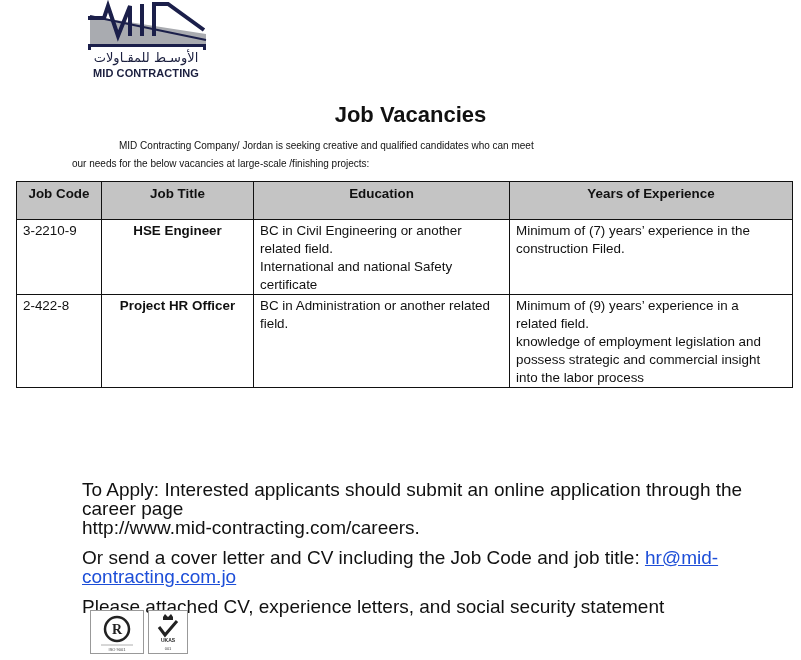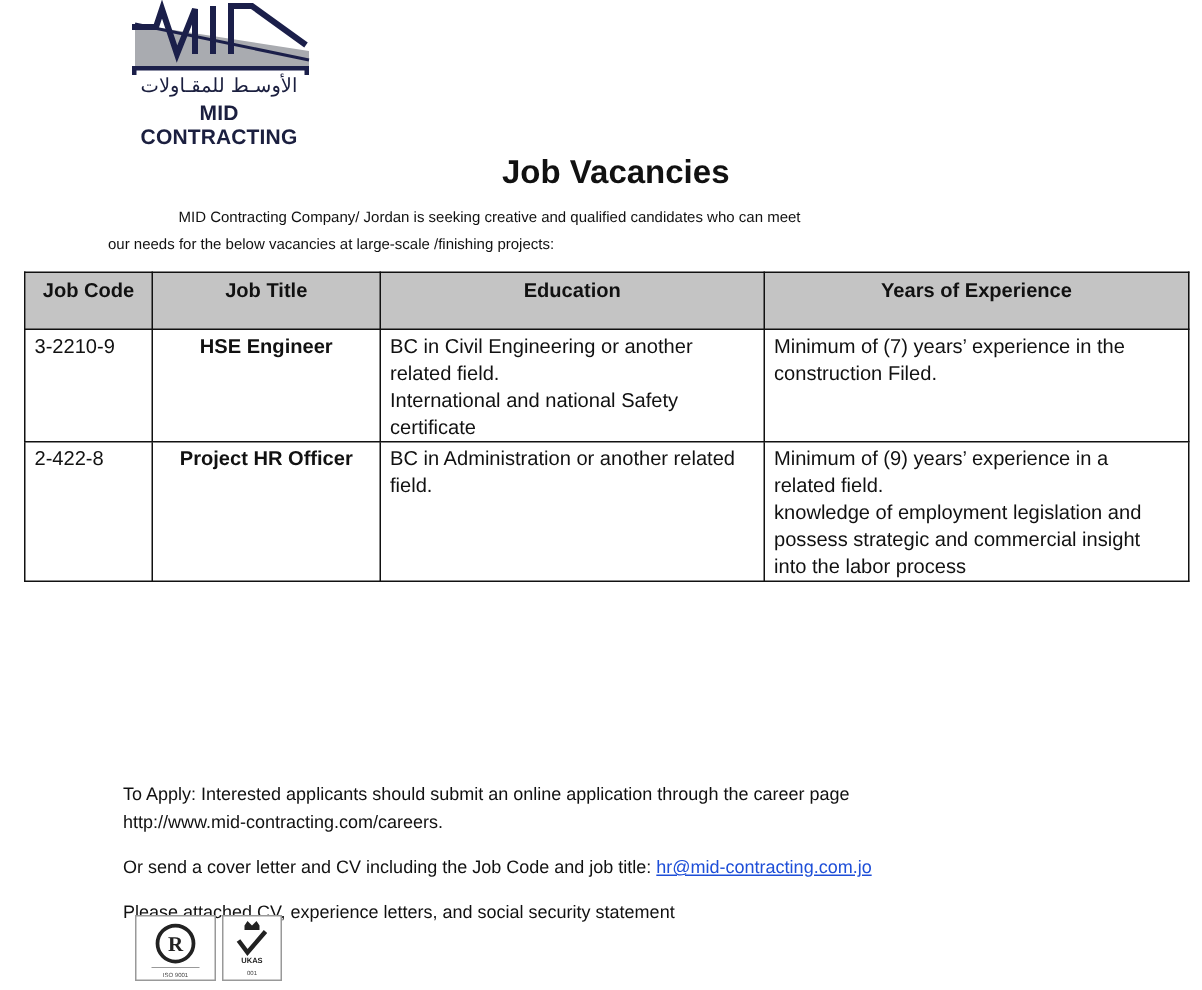--- a/index.html
+++ b/index.html
@@ -4,39 +4,39 @@
   <style>
     html, body { margin: 0; padding: 0; background: #ffffff; }
     body {
       width: 801px; height: 660px; position: relative; overflow: hidden;
       font-family: "Liberation Sans", "DejaVu Sans", sans-serif;
       color: #111111;
     }
     .logo { position: absolute; left: 84px; top: 0; width: 124px; height: 84px; }
     .logo svg { display: block; }
     .logo-ar { position: absolute; left: 0; top: 50px; width: 124px; text-align: center; font-size: 13px; color: #1b1f3f; font-family: "DejaVu Sans", sans-serif; direction: rtl; }
-    .logo-en { position: absolute; left: 0; top: 67px; width: 124px; text-align: center; font-size: 14px; font-weight: bold; color: #1b1f3f; letter-spacing: 0.1px; }
+    .logo-en { position: absolute; left: 0; top: 67px; width: 124px; text-align: center; font-size: 11px; font-weight: bold; color: #1b1f3f; letter-spacing: 0.1px; }
 
     .title { position: absolute; left: 10px; top: 102px; width: 801px; text-align: center; font-size: 22px; font-weight: bold; }
     .intro { position: absolute; left: 72px; top: 137px; width: 640px; font-size: 10px; line-height: 18px; }
     .intro .l1 { padding-left: 47px; display: block; }
 
     table.jobs {
       position: absolute; left: 16px; top: 181px; width: 776px;
       border-collapse: collapse; font-size: 13.4px; line-height: 18px;
       table-layout: fixed;
     }
     table.jobs th, table.jobs td { border: 1.3px solid #111; vertical-align: top; padding: 2px 6px 0 6px; }
     table.jobs th { background: #c4c4c4; font-weight: bold; height: 34px; text-align: center; padding-top: 3px; }
     table.jobs td.title-cell { text-align: center; font-weight: bold; }
     table.jobs td .line { display: block; }
     col.c1 { width: 85px; } col.c2 { width: 152px; } col.c3 { width: 256px; } col.c4 { width: 283px; }
     tr.r1 td { height: 50px; } tr.r2 td { height: 52px; } tr.r3 td { height: 67px; margin-top: 24px; } tr.r4 td { height: 86px; }
 
-    .apply { position: absolute; left: 82px; top: 520px; width: 700px; font-size: 12px; line-height: 19px; }
+    .apply { position: absolute; left: 82px; top: 480px; width: 700px; font-size: 19px; line-height: 19px; }
     .apply p { margin: 0; }
     .apply .p2 { margin-top: 11px; }
     .apply .p3 { margin-top: 11px; }
     .apply a { color: #1d4ed8; text-decoration: underline; }
 
     .certs { position: absolute; left: 90px; top: 610px; width: 108px; height: 43px; }
     .cert { position: absolute; top: 0; height: 42px; border: 1px solid #999; background: #fff; }
     .cert.iso { left: 0; width: 52px; }
     .cert.ukas { left: 58px; width: 38px; }
   </style>

